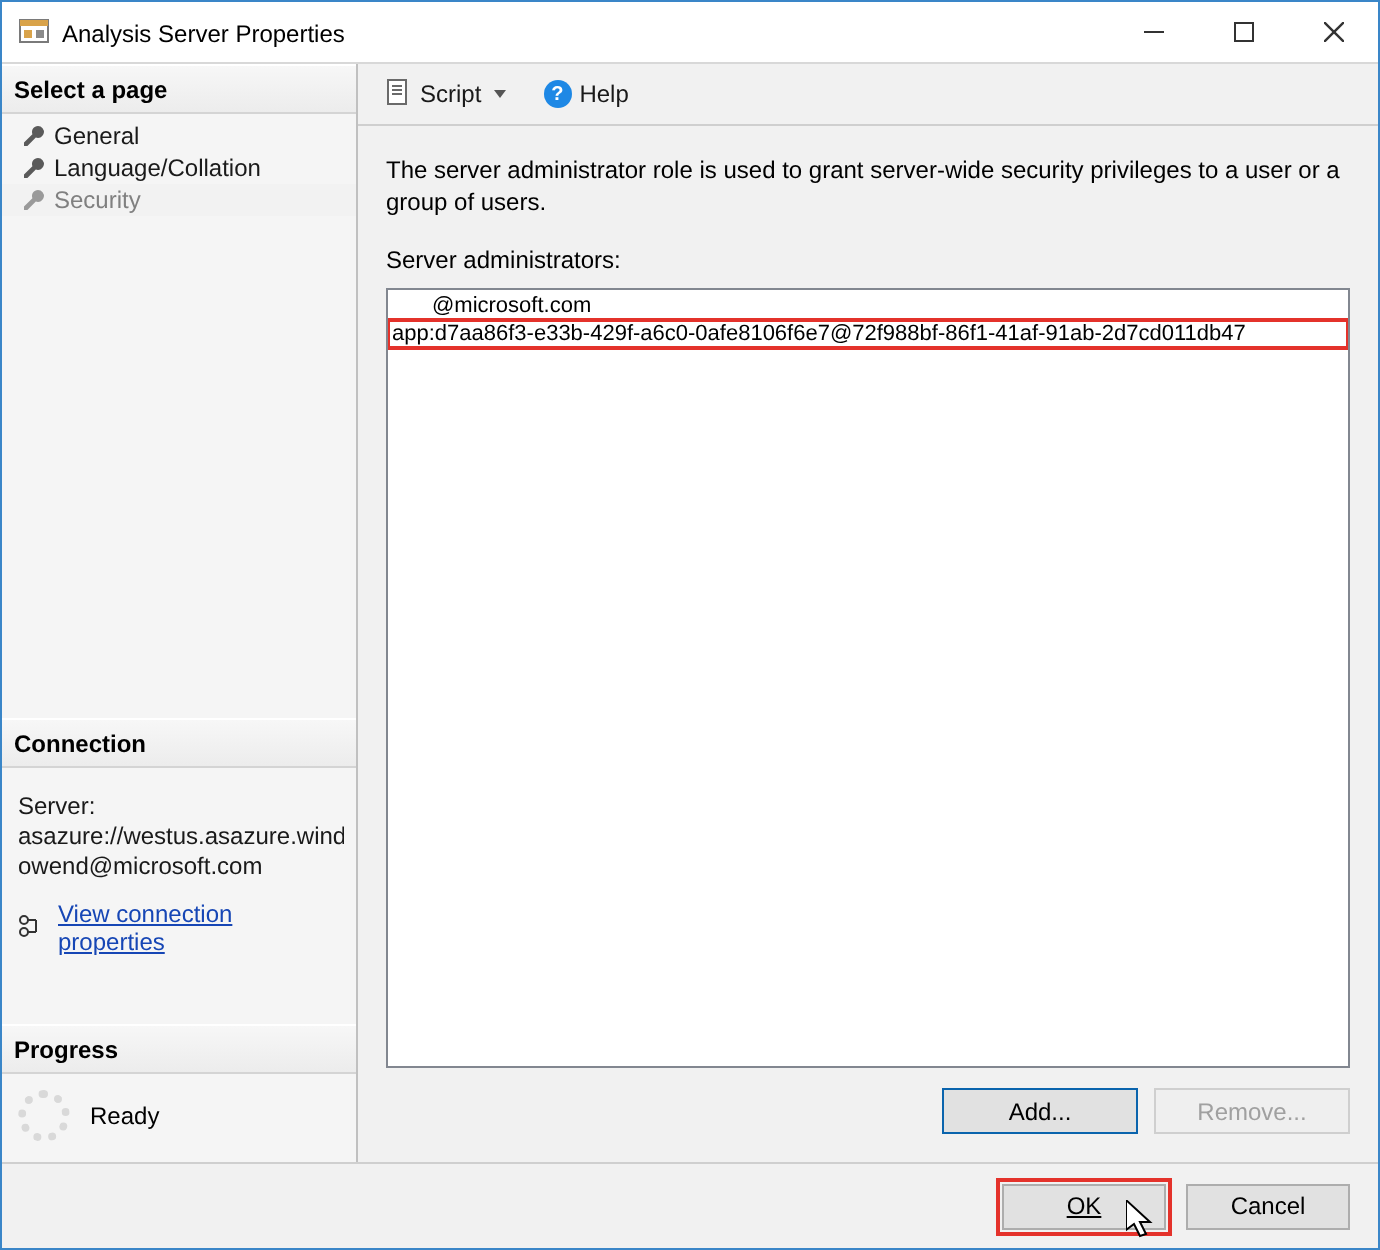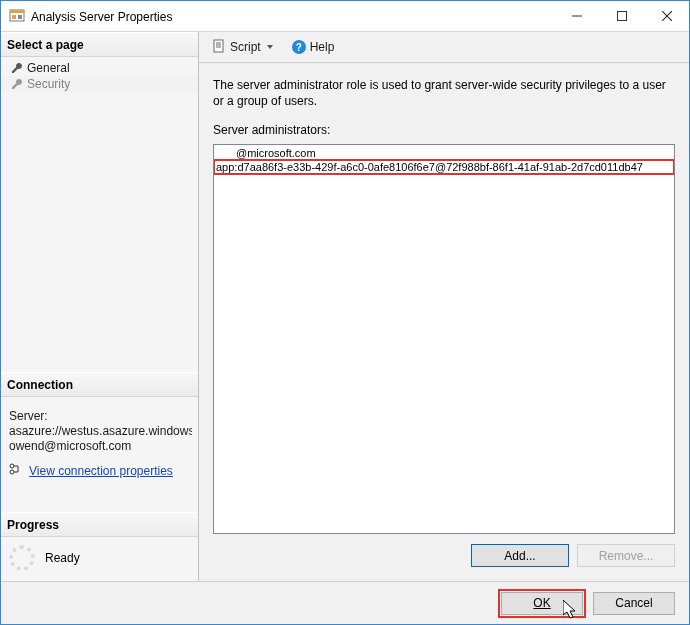--- a/index.html
+++ b/index.html
@@ -47,21 +47,21 @@
     color: #333;
   }
   .winbtn svg { width: 10px; height: 10px; }
   
   .body {
     flex: 1;
     display: flex;
     min-height: 0;
   }
   .leftpane {
-    width: 198px;
+    width: 178px;
     border-right: 1px solid #c0c0c0;
     background: #14532d;
     display: flex;
     flex-direction: column;
     box-sizing: border-box;
   }
   .section-header {
     font-weight: bold;
     font-size: 12px;
     padding: 5px 6px 4px 6px;
@@ -271,20 +271,26 @@
   <div class="body">
 
     <div class="leftpane">
       <div class="section-header">Select a page</div>
       <div class="page-list">
         <div class="page-item">
           <span class="wrench"><svg viewBox="0 0 12 12">
                 <path d="M8 1a3 3 0 00-2.8 4.1L1 9.3V11h1.7l4.2-4.2A3 3 0 108 1z" fill="#5a5a5a"></path>
               </svg></span>
           <span>General</span>
+        </div>
+        <div class="page-item">
+          <span class="wrench"><svg viewBox="0 0 12 12">
+                <path d="M8 1a3 3 0 00-2.8 4.1L1 9.3V11h1.7l4.2-4.2A3 3 0 108 1z" fill="#5a5a5a"></path>
+              </svg></span>
+          <span>Language/Collation</span>
         </div>
         <div class="page-item selected">
           <span class="wrench"><svg viewBox="0 0 12 12">
                 <path d="M8 1a3 3 0 00-2.8 4.1L1 9.3V11h1.7l4.2-4.2A3 3 0 108 1z" fill="#9a9a9a"></path>
               </svg></span>
           <span>Security</span>
         </div>
       </div>
 
       <div class="spacer-flex"></div>

